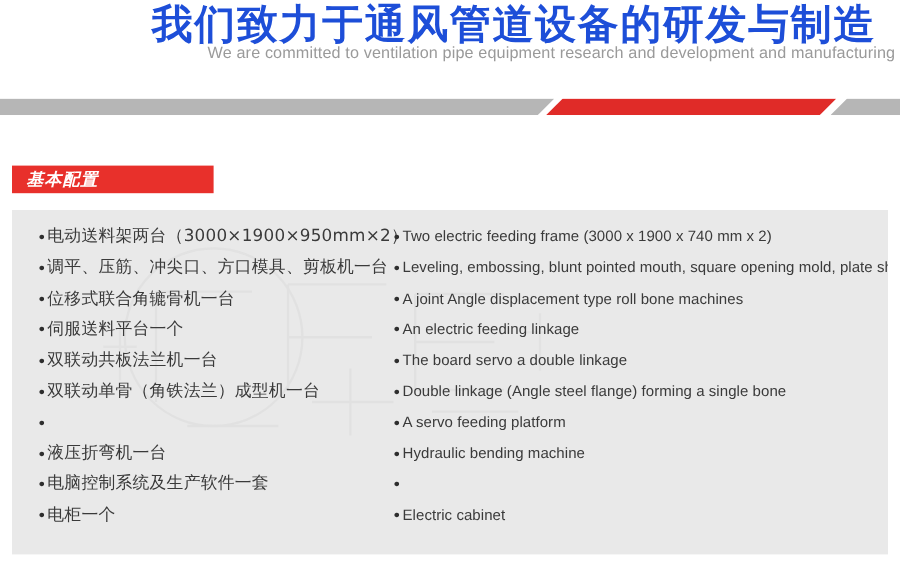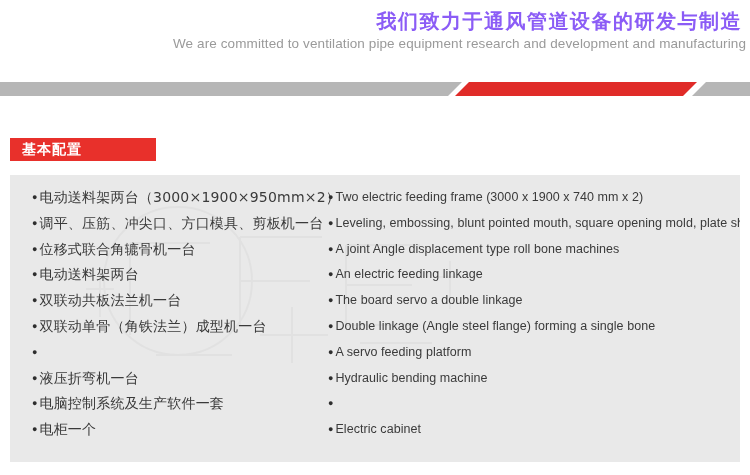--- a/index.html
+++ b/index.html
@@ -19,25 +19,25 @@
   #header {
     position: absolute;
     left: 0;
     top: 0;
     width: 750px;
     height: 78px;
     background: #ffffff;
   }
   #header-title {
     position: absolute;
-    right: 8px;
+    right: 20px;
     top: 4px;
-    font-size: 20px;
+    font-size: 34px;
     font-weight: bold;
-    color: #8b5cf6;
+    color: #1d4ed8;
     letter-spacing: 1.5px;
     line-height: 34px;
     white-space: nowrap;
     font-family: "DejaVu Sans", "Liberation Sans", sans-serif;
   }
   #header-subtitle {
     position: absolute;
     right: 4px;
     top: 34px;
     font-size: 13.5px;
@@ -77,25 +77,26 @@
     width: 58px;
     background: #b6b6b6;
     clip-path: polygon(14px 0, 100% 0, 100% 100%, 0 100%);
   }
 
   
   #section-badge {
     position: absolute;
     left: 10px;
     top: 138px;
-    width: 146px;
+    width: 168px;
     height: 23px;
     background: #e8302b;
     display: flex;
     align-items: center;
+    font-style: italic;
   }
   #section-badge-label {
     font-size: 14px;
     font-weight: bold;
     color: #ffffff;
     padding-left: 12px;
     letter-spacing: 1px;
     font-family: "DejaVu Sans", "Liberation Sans", sans-serif;
   }
 
@@ -213,21 +214,21 @@
       <div class="spec-item">
         <span class="spec-bullet">●</span>
         <span class="spec-text-cn">调平、压筋、冲尖口、方口模具、剪板机一台</span>
       </div>
       <div class="spec-item">
         <span class="spec-bullet">●</span>
         <span class="spec-text-cn">位移式联合角辘骨机一台</span>
       </div>
       <div class="spec-item">
         <span class="spec-bullet">●</span>
-        <span class="spec-text-cn">电动送料架两台</span>
+        <span class="spec-text-cn">伺服送料平台一个</span>
       </div>
       <div class="spec-item">
         <span class="spec-bullet">●</span>
         <span class="spec-text-cn">双联动共板法兰机一台</span>
       </div>
       <div class="spec-item">
         <span class="spec-bullet">●</span>
         <span class="spec-text-cn">双联动单骨（角铁法兰）成型机一台</span>
       </div>
       <div class="spec-item">

